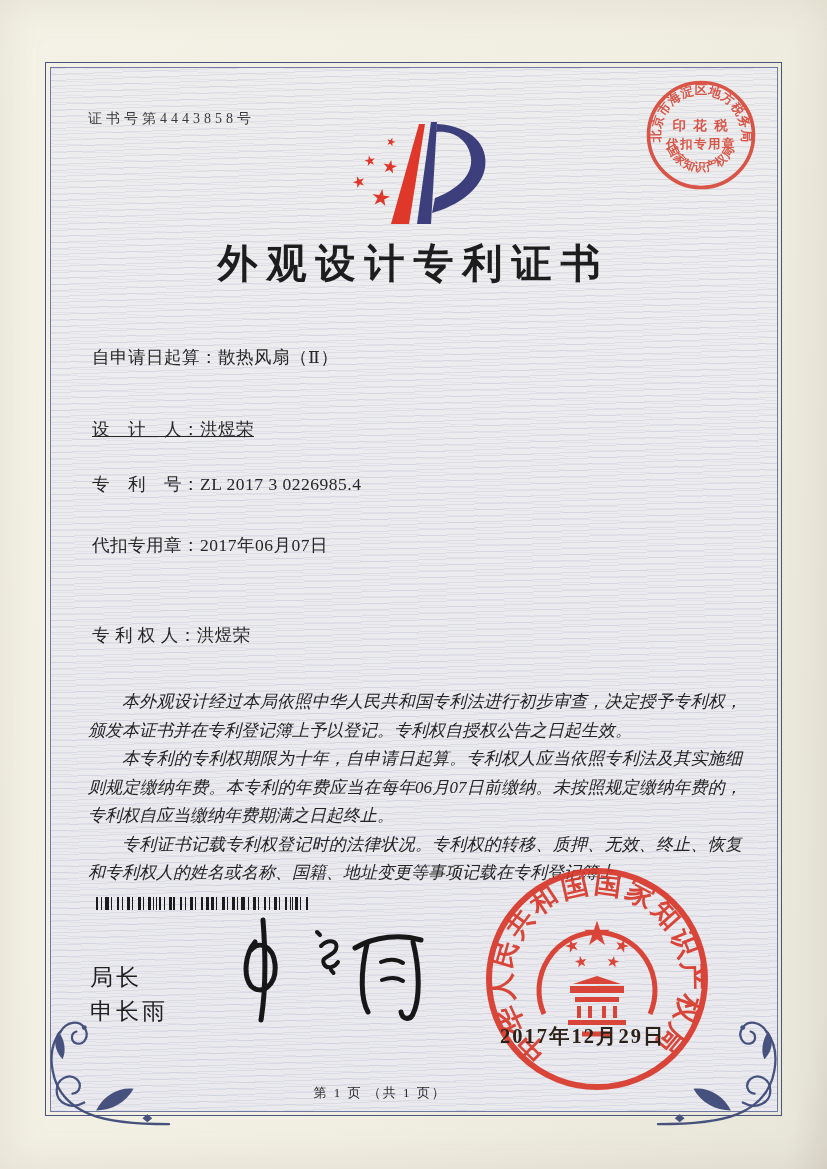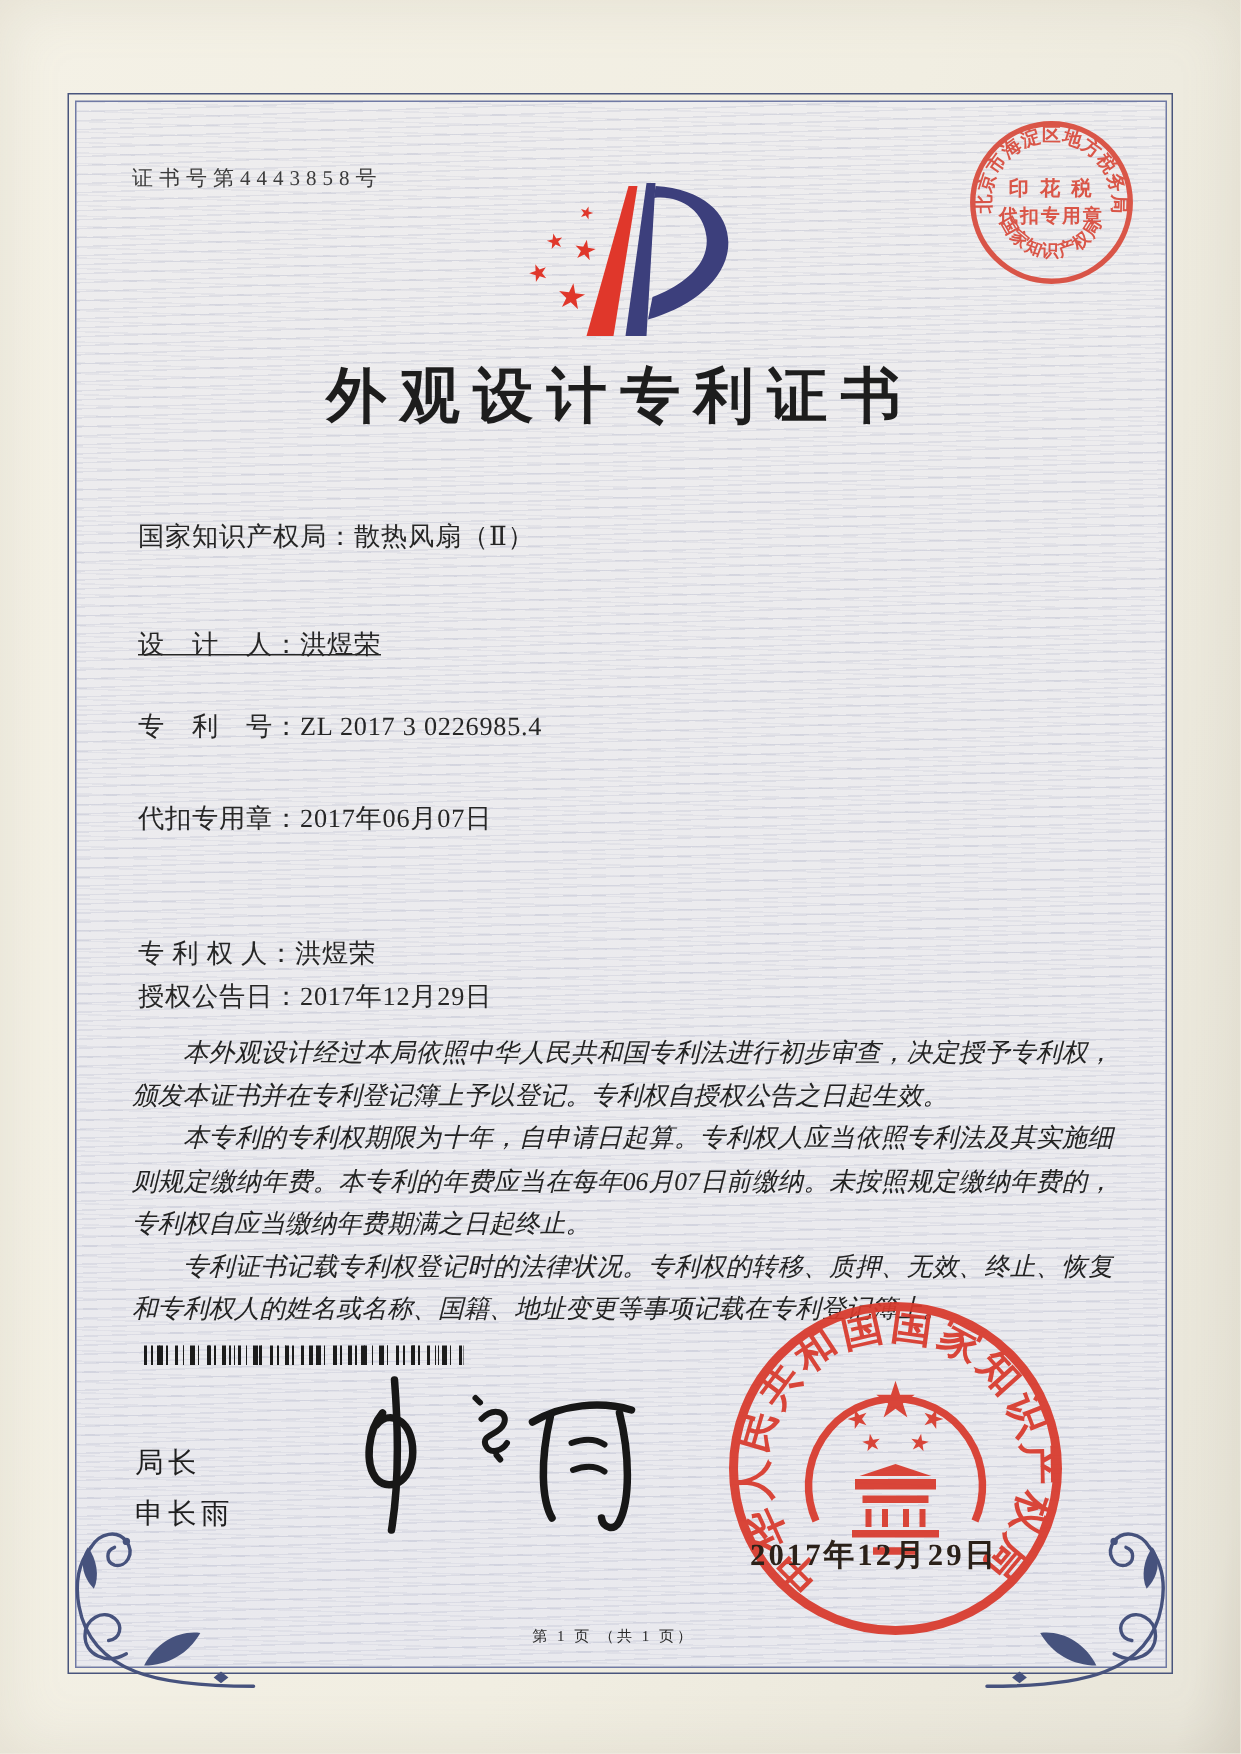--- a/index.html
+++ b/index.html
@@ -55,37 +55,37 @@
   
   .barcode{
     position:absolute;left:96px;top:897px;width:213px;height:13px;z-index:4;
     background:
       repeating-linear-gradient(90deg,#1c1c1c 0 2px,rgba(0,0,0,0) 2px 5px,#1c1c1c 5px 6px,rgba(0,0,0,0) 6px 10px,#1c1c1c 10px 13px,rgba(0,0,0,0) 13px 15px,#1c1c1c 15px 16px,rgba(0,0,0,0) 16px 21px),
       repeating-linear-gradient(90deg,rgba(0,0,0,0) 0 9px,#1c1c1c 9px 11px,rgba(0,0,0,0) 11px 26px,#1c1c1c 26px 27px,rgba(0,0,0,0) 27px 34px);
   }
 
   
   .signer{position:absolute;left:90px;z-index:4;font-family:"Liberation Sans","DejaVu Sans",sans-serif;
-          font-size:19px;letter-spacing:3px;color:#1f1f1f;}
+          font-size:23px;letter-spacing:3px;color:#1f1f1f;}
   .signer.title-row{top:962px;}
   .signer.name-row{top:996px;}
   .signature{position:absolute;left:205px;top:912px;width:245px;height:120px;z-index:4;}
 
   
   .tax-stamp{position:absolute;left:644px;top:78px;width:114px;height:114px;z-index:5;opacity:.92;}
   .official-seal{position:absolute;left:478px;top:866px;width:240px;height:240px;z-index:5;opacity:.93;}
   .seal-date{
     position:absolute;left:500px;top:1022px;z-index:6;
     font-size:20.5px;font-weight:700;letter-spacing:2px;color:#2b2119;white-space:nowrap;
   }
 
   
   .footer{
     position:absolute;left:0;top:1084px;width:760px;text-align:center;z-index:4;
-    font-size:10px;letter-spacing:2px;color:#2b2b2b;padding-left:29px;
+    font-size:13px;letter-spacing:2px;color:#2b2b2b;
   }
   svg text{font-family:"Liberation Serif","DejaVu Serif",serif;}
 </style>
 </head>
 <body>
 
 <div class="page">
 
   <div class="frame-outer">
     <div class="frame-inner"></div>
@@ -125,26 +125,25 @@
     </g>
     <polygon points="84,8 90,8 74,108 56,108" fill="#e0372b"></polygon>
     <g fill="#3c3f7c">
       <polygon points="96,6 102,6 96,108 82,108"></polygon>
       <path d="M 102,8 C 137,10 154,30 150,52 C 146,74 122,90 97,97 L 100,82 C 121,74 138,60 136,42 C 134,24 118,14 101,16 Z"></path>
     </g>
   </svg>
 
   <div class="title">外观设计专利证书</div>
 
-  <div class="field f0"><span class="lbl">国家知识产权局：</span><span class="val">散热风扇（Ⅱ）</span></div>
+  <div class="field f0"><span class="lbl">自申请日起算：</span><span class="val">散热风扇（Ⅱ）</span></div>
   <div class="field f1"><span class="lbl">设　计　人：</span><span class="val">洪煜荣</span></div>
   <div class="field f2"><span class="lbl">专　利　号：</span><span class="val">ZL 2017 3 0226985.4</span></div>
   <div class="field f3"><span class="lbl">代扣专用章：</span><span class="val">2017年06月07日</span></div>
   <div class="field f4"><span class="lbl">专 利 权 人：</span><span class="val">洪煜荣</span></div>
-  <div class="field f5"><span class="lbl">授权公告日：</span><span class="val">2017年12月29日</span></div>
 
   <div class="body-text">
     <p>本外观设计经过本局依照中华人民共和国专利法进行初步审查，决定授予专利权，颁发本证书并在专利登记簿上予以登记。专利权自授权公告之日起生效。</p>
     <p>本专利的专利权期限为十年，自申请日起算。专利权人应当依照专利法及其实施细则规定缴纳年费。本专利的年费应当在每年06月07日前缴纳。未按照规定缴纳年费的，专利权自应当缴纳年费期满之日起终止。</p>
     <p>专利证书记载专利权登记时的法律状况。专利权的转移、质押、无效、终止、恢复和专利权人的姓名或名称、国籍、地址变更等事项记载在专利登记簿上。</p>
   </div>
 
   <div class="barcode"></div>
 
   <div class="signer title-row">局长</div>

